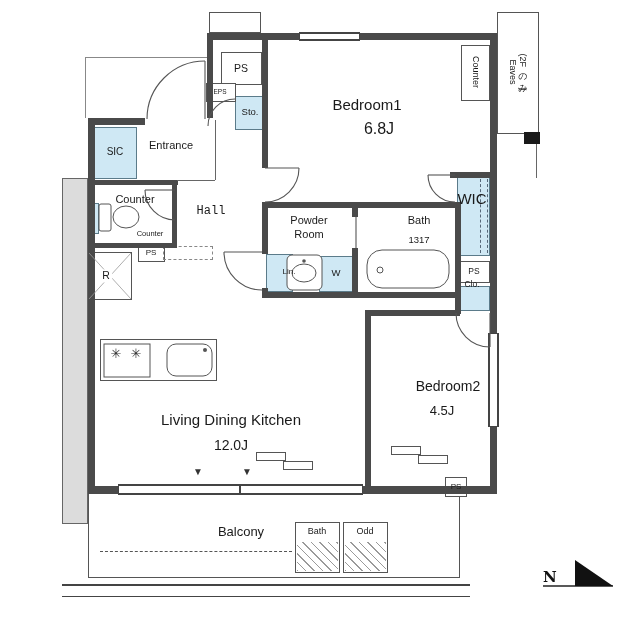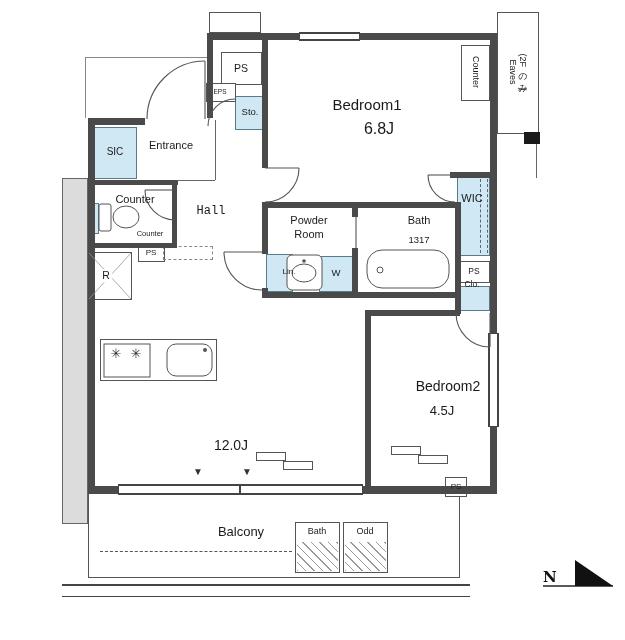--- a/index.html
+++ b/index.html
@@ -179,26 +179,27 @@
   <div class="lbl" style="left:135px;top:200px;font-size:11px;">Counter</div>
   <div class="lbl" style="left:150px;top:234px;font-size:7.5px;">Counter</div>
   <div class="lbl" style="left:151px;top:253px;font-size:8px;">PS</div>
   <div class="lbl" style="left:211px;top:211px;font-size:12px;font-family:Liberation Mono, monospace;">Hall</div>
   <div class="lbl" style="left:309px;top:228px;font-size:11px;">Powder
 Room</div>
   <div class="lbl" style="left:419px;top:221px;font-size:11px;">Bath</div>
   <div class="lbl" style="left:419px;top:240px;font-size:9.5px;">1317</div>
   <div class="lbl" style="left:289px;top:272px;font-size:8px;">Lin.</div>
   <div class="lbl" style="left:336px;top:273px;font-size:9.5px;">W</div>
-  <div class="lbl" style="left:472px;top:199px;font-size:11px;">WIC</div>
+  <div class="lbl" style="left:472px;top:199px;font-size:15px;">WIC</div>
   <div class="lbl" style="left:474px;top:271px;font-size:8.5px;">PS</div>
   <div class="lbl" style="left:472px;top:284px;font-size:8.5px;">Clo.</div>
   <div class="lbl" style="left:106px;top:276px;font-size:10.5px;background:#fff;padding:0 2px;">R</div>
   <div class="lbl" style="left:436px;top:387px;font-size:14px;padding-left:24px;">Bedroom2</div>
   <div class="lbl" style="left:442px;top:411px;font-size:13px;">4.5J</div>
+  <div class="lbl" style="left:231px;top:420px;font-size:15px;">Living Dining Kitchen</div>
   <div class="lbl" style="left:231px;top:446px;font-size:14px;">12.0J</div>
   <div class="lbl" style="left:241px;top:532px;font-size:13px;">Balcony</div>
   <div class="lbl" style="left:317px;top:532px;font-size:9px;">Bath</div>
   <div class="lbl" style="left:365px;top:532px;font-size:9px;">Odd</div>
   <div class="lbl" style="left:456px;top:487px;font-size:8px;">PS</div>
 
   <svg class="overlay" style="left:535px;top:548px;" width="84" height="64" viewBox="0 0 84 64">
     <line x1="8" y1="38" x2="78" y2="38" style="stroke:#222;stroke-width:1.4"></line>
     <polygon points="40,12 78,38 40,38" fill="#111" stroke="none"></polygon>
     <text x="8" y="34" style="font-family:'DejaVu Serif',serif;font-size:15px;font-weight:bold;fill:#111;stroke:none;">N</text>

